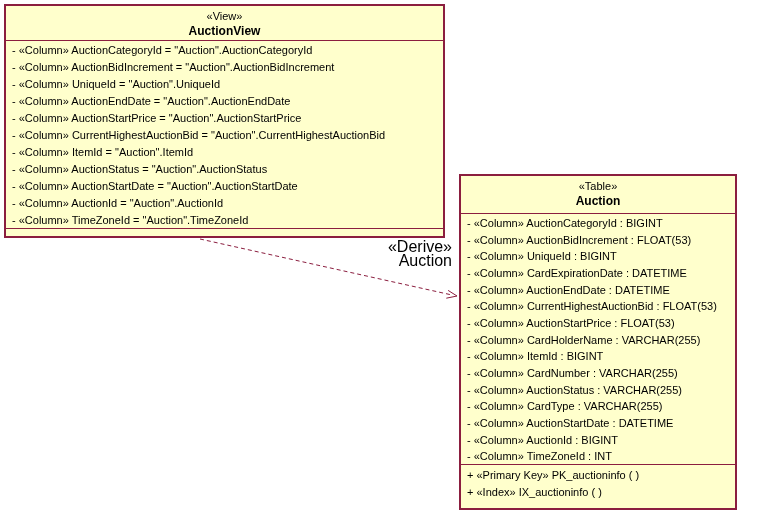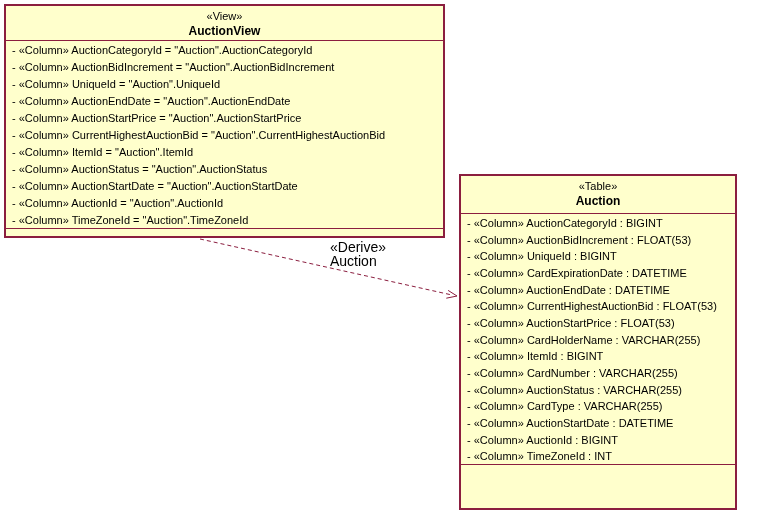--- a/index.html
+++ b/index.html
@@ -35,22 +35,22 @@
   .ops{border-bottom:none;flex:1;padding-top:2px;}
   .empty-comp{flex:1;}
 
   .connector{position:absolute;left:0;top:0;pointer-events:none;}
   .connector .dash{stroke:var(--line,#8B1E3F);stroke-width:1;stroke-dasharray:4 3;fill:none;}
   .connector .head{stroke:var(--line,#8B1E3F);stroke-width:1;fill:none;}
 
   .conn-label{
     position:absolute;
     left:330px;top:240px;width:122px;
-    text-align:left;
-    font-size:14px;line-height:14px;
+    text-align:right;
+    font-size:16px;line-height:14px;
   }
 </style>
 </head>
 <body>
 
 <div class="canvas">
 
   <div class="uml-box" style="left:4px;top:4px;width:441px;height:234px;">
     <div class="hdr" style="height:35px;">
       <div class="stereo">«View»</div>
@@ -87,20 +87,24 @@
         <div class="row">- «Column» AuctionStartPrice : FLOAT(53)</div>
         <div class="row">- «Column» CardHolderName : VARCHAR(255)</div>
         <div class="row">- «Column» ItemId : BIGINT</div>
         <div class="row">- «Column» CardNumber : VARCHAR(255)</div>
         <div class="row">- «Column» AuctionStatus : VARCHAR(255)</div>
         <div class="row">- «Column» CardType : VARCHAR(255)</div>
         <div class="row">- «Column» AuctionStartDate : DATETIME</div>
         <div class="row">- «Column» AuctionId : BIGINT</div>
         <div class="row">- «Column» TimeZoneId : INT</div>
       </div>
+    <div class="rows ops" style="line-height:17px;">
+        <div class="row">+ «Primary Key» PK_auctioninfo ( )</div>
+        <div class="row">+ «Index» IX_auctioninfo ( )</div>
+      </div>
   </div>
 
   <svg class="connector" width="765" height="513">
     <line class="dash" x1="200" y1="239" x2="452" y2="295"></line>
     <polyline class="head" points="448.1,290.4 457,296 446.3,298.2"></polyline>
   </svg>
 
   <div class="conn-label">
     <div>«Derive»</div>
     <div>Auction</div>

